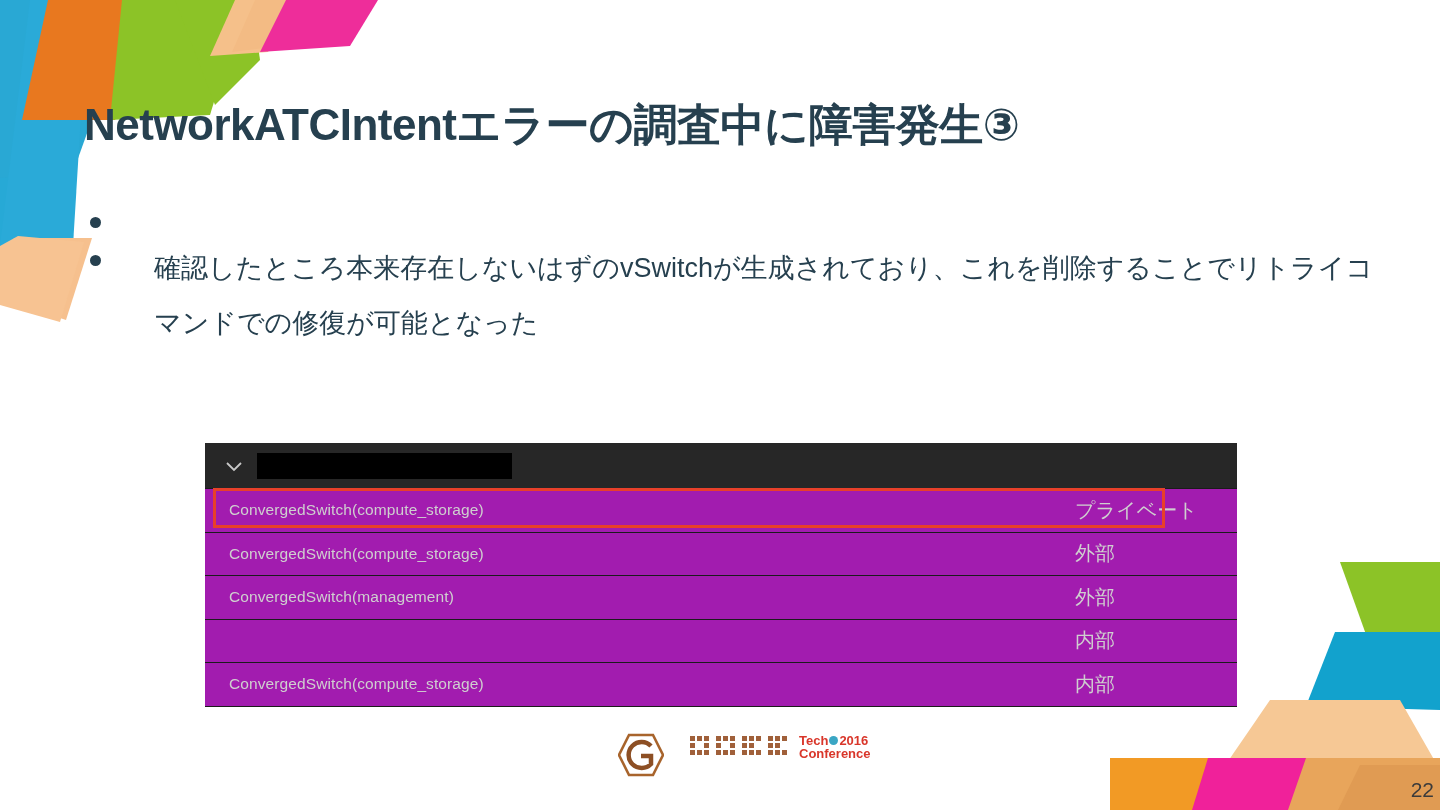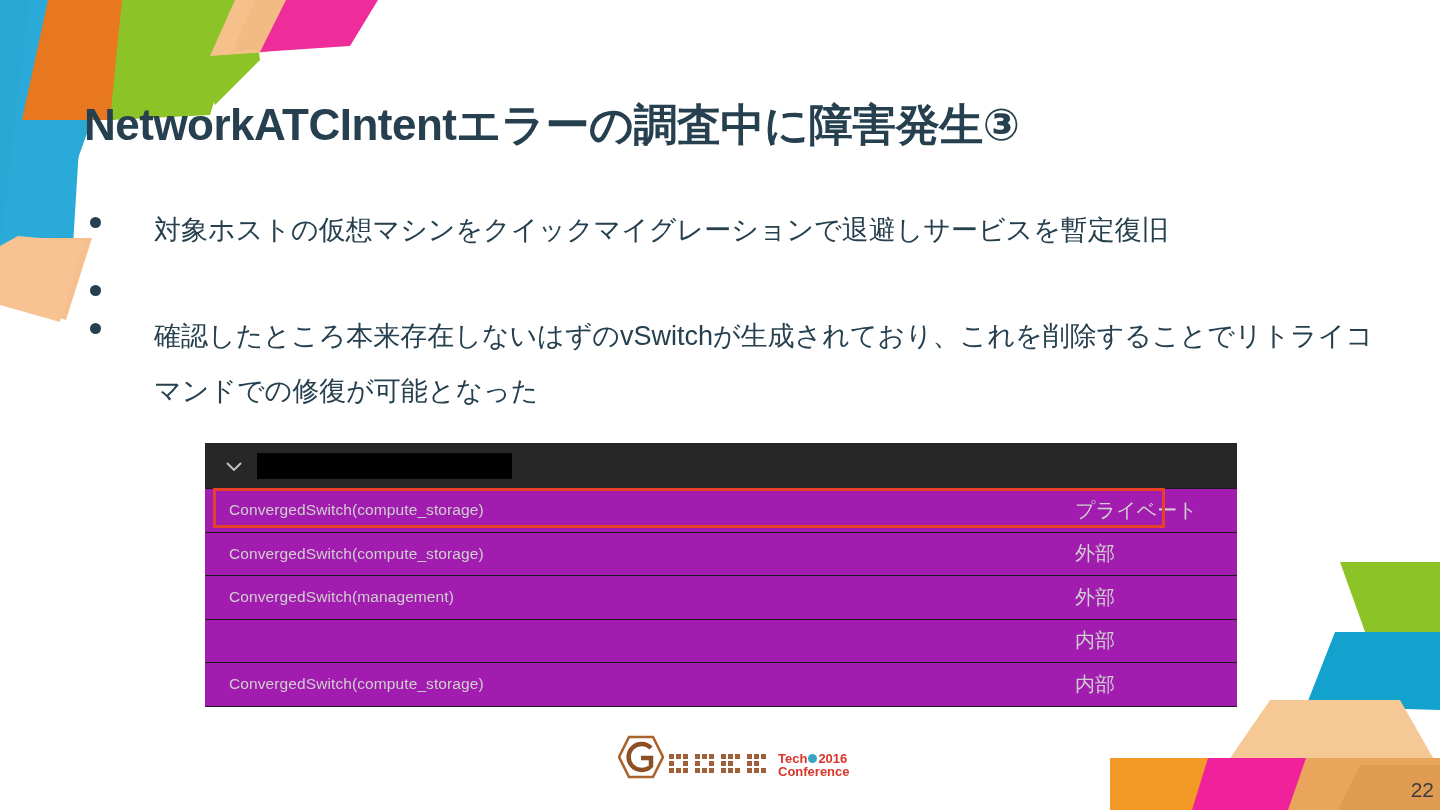--- a/index.html
+++ b/index.html
@@ -139,21 +139,22 @@
   }
 
   
   .logo {
     position: absolute;
     left: 618px;
     top: 733px;
     width: 215px;
     height: 46px;
     display: flex;
-    align-items: flex-end;
+    align-items: flex-start;
+    gap: 21px;
   }
   .logo-mark { width: 46px; height: 44px; flex: 0 0 auto; }
   .logo-text { margin-left: 4px; display: flex; align-items: center; }
   .logo-gree { width: 104px; height: 28px; }
   .logo-tc {
     margin-left: 6px;
     display: flex;
     flex-direction: column;
     justify-content: center;
     line-height: 1.02;
@@ -215,24 +216,20 @@
       <polygon points="185,238 330,238 330,290 152,290" fill="#e8a55b"></polygon>
       <polygon points="0,238 110,238 130,290 0,290" fill="#f29a25"></polygon>
       <polygon points="98,238 196,238 178,290 82,290" fill="#f0219a"></polygon>
       <polygon points="250,245 330,245 330,290 228,290" fill="#e09b53"></polygon>
     </svg>
   </div>
 
   <div class="title">NetworkATCIntentエラーの調査中に障害発生③</div>
 
   <div class="bullets">
-    <div class="bullet-row">
-      <span class="bullet-dot"></span>
-      <span class="bullet-text">対象ホストの仮想マシンをクイックマイグレーションで退避しサービスを暫定復旧</span>
-    </div>
     <div class="bullet-row">
       <span class="bullet-dot"></span>
     </div>
     <div class="bullet-row">
       <span class="bullet-dot"></span>
       <span class="bullet-text">確認したところ本来存在しないはずのvSwitchが生成されており、これを削除することでリトライコマンドでの修復が可能となった</span>
     </div>
   </div>
 
   <div class="table-shot">

